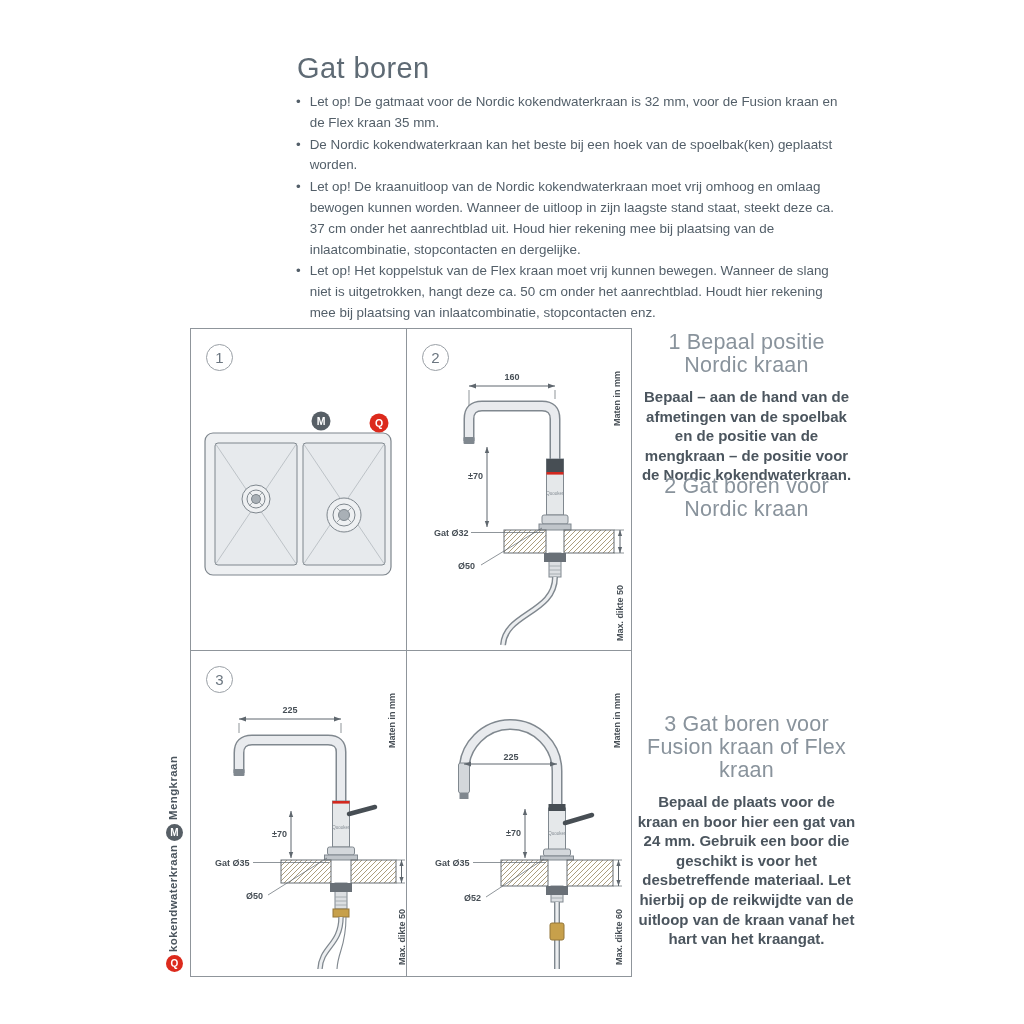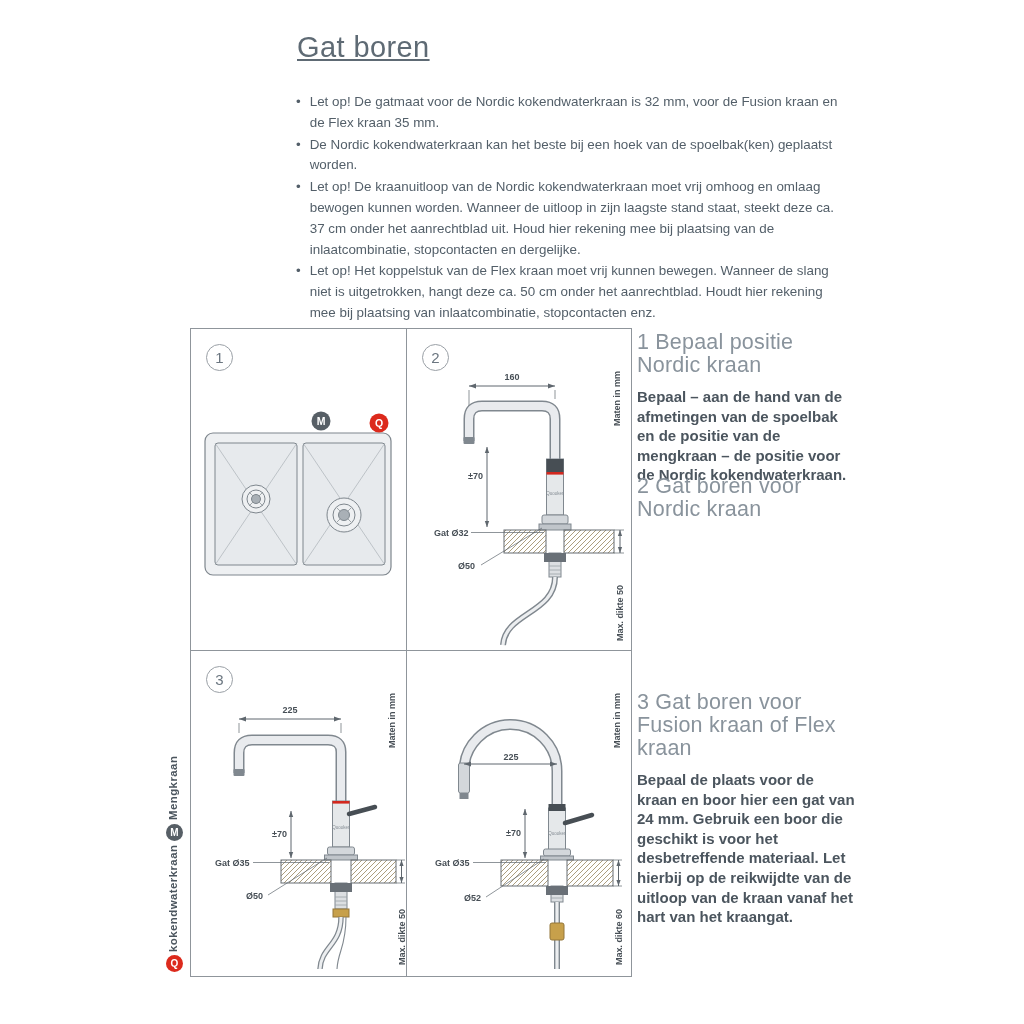--- a/index.html
+++ b/index.html
@@ -2,22 +2,22 @@
 <html><head>
 <meta charset="utf-8">
 <style>
   * { margin:0; padding:0; box-sizing:border-box; }
   html,body { background:#ffffff; }
   body {
     width:1024px; height:1024px; position:relative; overflow:hidden;
     font-family:"Liberation Sans", sans-serif; color:#4b555e;
   }
   .title {
-    position:absolute; left:297px; top:31px;
-    font-size:29px; font-weight:400; color:#5e6a74; letter-spacing:.4px;text-decoration:underline;
+    position:absolute; left:297px; top:52px;
+    font-size:29px; font-weight:400; color:#5e6a74; letter-spacing:.4px;
   }
   .bullets { position:absolute; left:296px; top:92px; width:556px; list-style:none; }
   .bullet { display:flex; gap:9px; font-size:13.4px; line-height:20.8px; color:#535f69; margin-bottom:1px; }
   .bullet .dot { flex:0 0 auto; }
 
   .grid {
     position:absolute; left:190px; top:328px; width:442px; height:649px;
     border:1px solid #8f959b; display:grid;
     grid-template-columns:216px 1fr; grid-template-rows:322px 1fr; background:#fff;
   }
@@ -25,24 +25,24 @@
   .cell.bb { border-bottom:1px solid #8f959b; }
   .cell.br { border-right:1px solid #8f959b; }
   .cell svg { position:absolute; inset:0; width:100%; height:100%; }
   .pnum {
     position:absolute; top:15px; left:15px; width:27px; height:27px;
     border:1px solid #9aa0a6; border-radius:50%; background:#fff; z-index:2;
     display:flex; align-items:center; justify-content:center;
     font-size:15px; color:#6b7680;
   }
 
-  .step { position:absolute; left:637px; width:219px; }
+  .step { position:absolute; left:637px; width:219px;text-align:center; }
   .step h2 { font-size:21.5px; line-height:23px; font-weight:400; color:#89939c; letter-spacing:.2px; margin-bottom:10px; }
   .step p { font-size:15px; font-weight:bold; line-height:19.6px; color:#4b555e; margin-bottom:9px; }
-  .step1 { top:331px; } .step2 { top:475px; } .step3 { top:691px; }
+  .step1 { top:331px; } .step2 { top:475px; } .step3 { top:713px; }
 
   .vlabel {
     position:absolute; writing-mode:vertical-rl; transform:rotate(180deg);
     font-size:11.5px; font-weight:bold; color:#4b555e; letter-spacing:.4px; white-space:nowrap;
   }
   .vlabel.meng   { left:167px; top:750px; height:70px; }
   .vlabel.kokend { left:167px; top:844px; height:108px; }
   .badge {
     position:absolute; width:17px; height:17px; border-radius:50%;
     color:#fff; font-size:10px; font-weight:bold;

